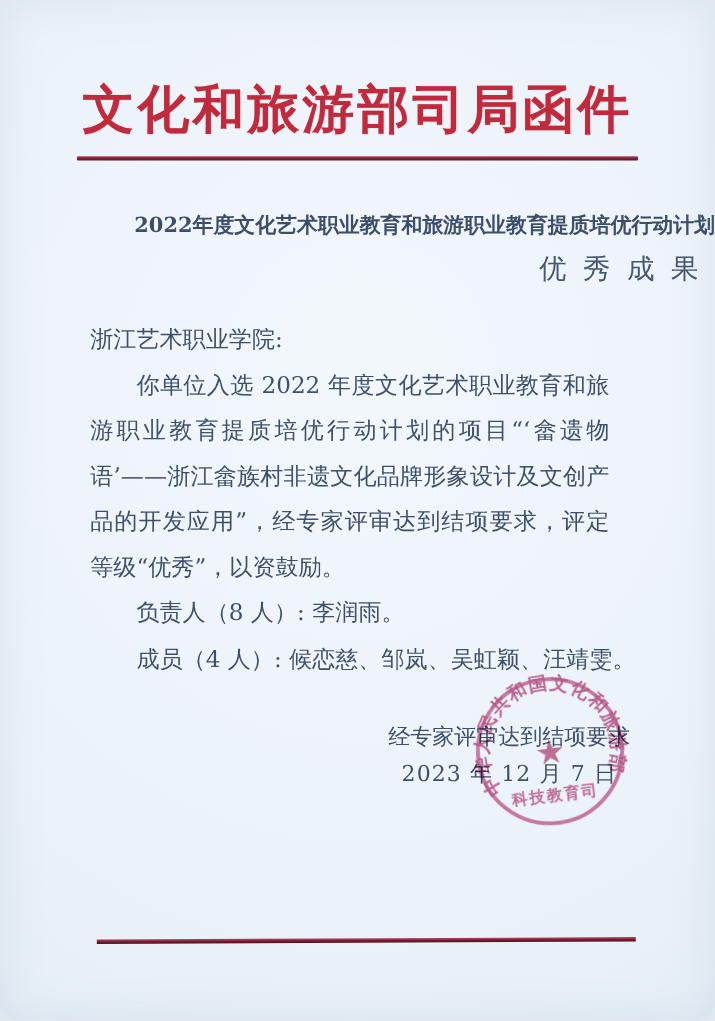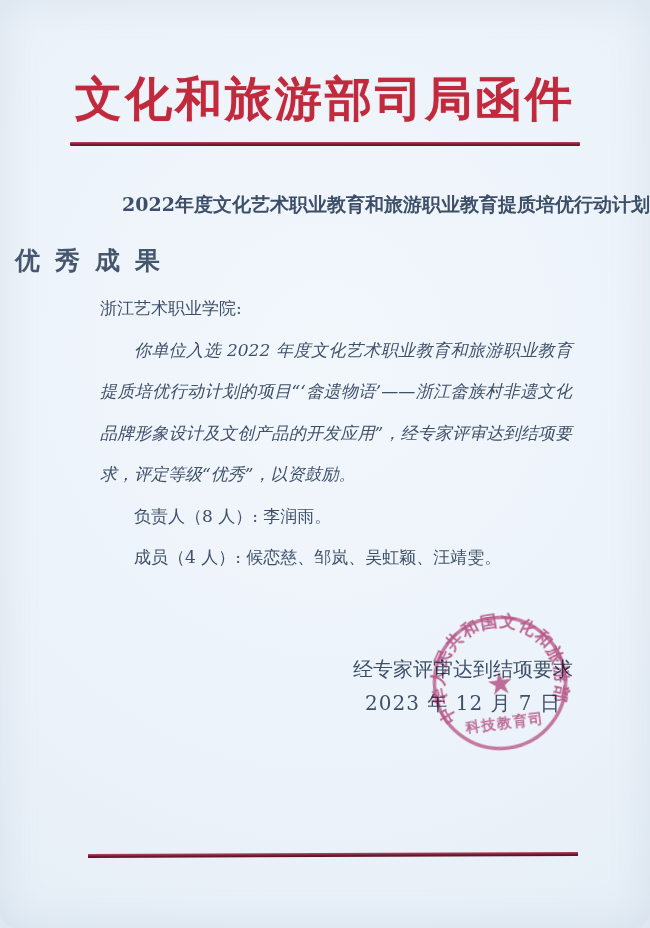--- a/index.html
+++ b/index.html
@@ -32,35 +32,35 @@
     border-radius:1px;
   }
   .doc-title-1{
     position:absolute;top:192px;left:0;right:0;
     text-align:right;
     font-size:19px;font-weight:bold;
     color:#3c4e68;
     white-space:nowrap;
   }
   .doc-title-2{
-    position:absolute;top:244px;left:0;right:0;
-    text-align:left;
-    font-size:25px;font-weight:bold;
+    position:absolute;top:228px;left:0;right:0;
+    text-align:right;
+    font-size:25px;font-weight:normal;
     color:#46566e;
     letter-spacing:15px;
     text-indent:15px;
   }
   .body-block{
-    position:absolute;top:288px;left:100px;width:472px;
-    font-size:17px;line-height:41.5px;
+    position:absolute;top:288px;left:82px;width:472px;
+    font-size:21px;line-height:41.5px;
     color:#3e5069;
     text-align:justify;
   }
   .salutation{white-space:nowrap;}
-  .main-para{text-indent:2em;margin:0;font-style:italic;}
+  .main-para{text-indent:2em;margin:0;}
   .item-line{padding-left:2em;white-space:nowrap;}
   .signature{
     position:absolute;top:652px;right:77px;
     text-align:center;
     font-size:20px;line-height:34px;
     color:#3e5069;
     white-space:nowrap;
   }
   .sig-date{letter-spacing:1px;}
   .seal{

